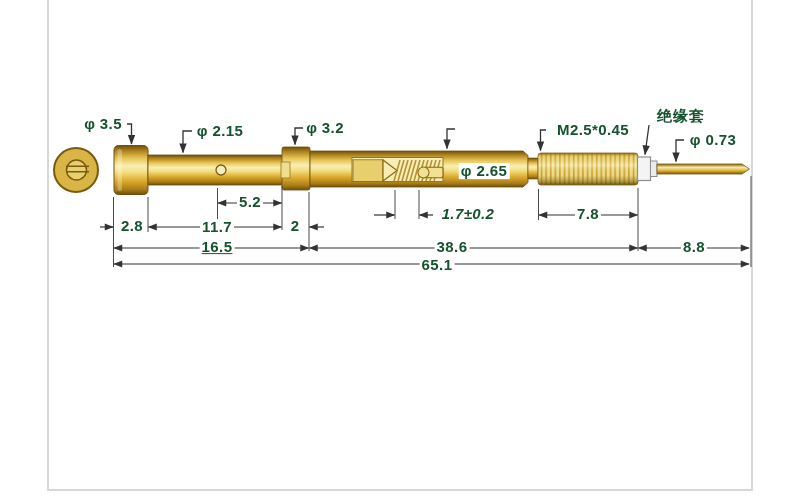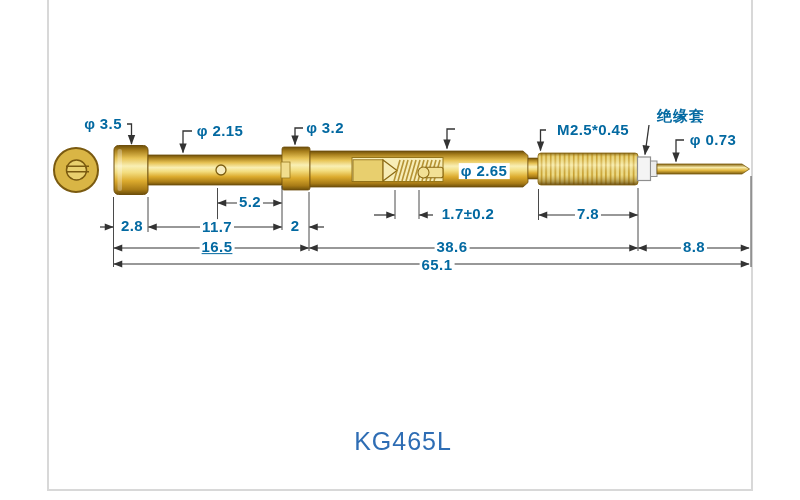--- a/index.html
+++ b/index.html
@@ -2,21 +2,21 @@
 <html><head>
 <meta charset="utf-8">
 <style>
   html,body{margin:0;padding:0;background:#ffffff;}
   .stage{position:relative;width:800px;height:500px;background:#ffffff;overflow:hidden;
          font-family:"Liberation Sans","DejaVu Sans",sans-serif;}
   .sheet{position:absolute;left:47px;top:-3px;width:706px;height:494px;background:#ffffff;
          border:2px solid #d8d8d8;border-top:none;box-sizing:border-box;}
   .overlay{position:absolute;left:0;top:0;width:800px;height:500px;}
   .lbl{position:absolute;transform:translate(-50%,-50%);white-space:nowrap;
-       font-size:15px;font-weight:700;color:#0369a1;background:#ffffff;
+       font-size:15px;font-weight:700;color:#14532d;background:#ffffff;
        padding:0 2px;line-height:1.05;letter-spacing:.4px;}
   .lbl.cjk{letter-spacing:1px;}
   .code{position:absolute;transform:translate(-50%,-50%);white-space:nowrap;
         font-size:25px;font-weight:400;color:#2e6db4;letter-spacing:1px;}
 </style>
 </head>
 <body>
 
 <div class="stage">
   <div class="sheet"></div>
@@ -148,21 +148,20 @@
   <div class="lbl" style="left:325px;top:128px;text-align:right;">φ 3.2</div>
   <div class="lbl" style="left:484px;top:129px;margin-top:42px;">φ 2.65</div>
   <div class="lbl" style="left:593px;top:130px;">M2.5*0.45</div>
   <div class="lbl cjk" style="left:681px;top:116px;">绝缘套</div>
   <div class="lbl" style="left:713px;top:140px;">φ 0.73</div>
 
   <div class="lbl" style="left:250px;top:202px;">5.2</div>
   <div class="lbl" style="left:132px;top:226px;">2.8</div>
   <div class="lbl" style="left:217px;top:227px;">11.7</div>
   <div class="lbl" style="left:295px;top:226px;">2</div>
-  <div class="lbl" style="left:468px;top:214px;">1.7±0.2</div>
+  <div class="lbl" style="left:468px;top:214px;font-style:italic;">1.7±0.2</div>
   <div class="lbl" style="left:588px;top:214px;">7.8</div>
   <div class="lbl" style="left:217px;top:247px;text-decoration:underline;">16.5</div>
   <div class="lbl" style="left:452px;top:247px;">38.6</div>
   <div class="lbl" style="left:694px;top:247px;">8.8</div>
   <div class="lbl" style="left:437px;top:265px;">65.1</div>
 
-  <div class="code" style="left:403px;top:441px;">KG465L</div>
 </div>
 
 </body></html>

